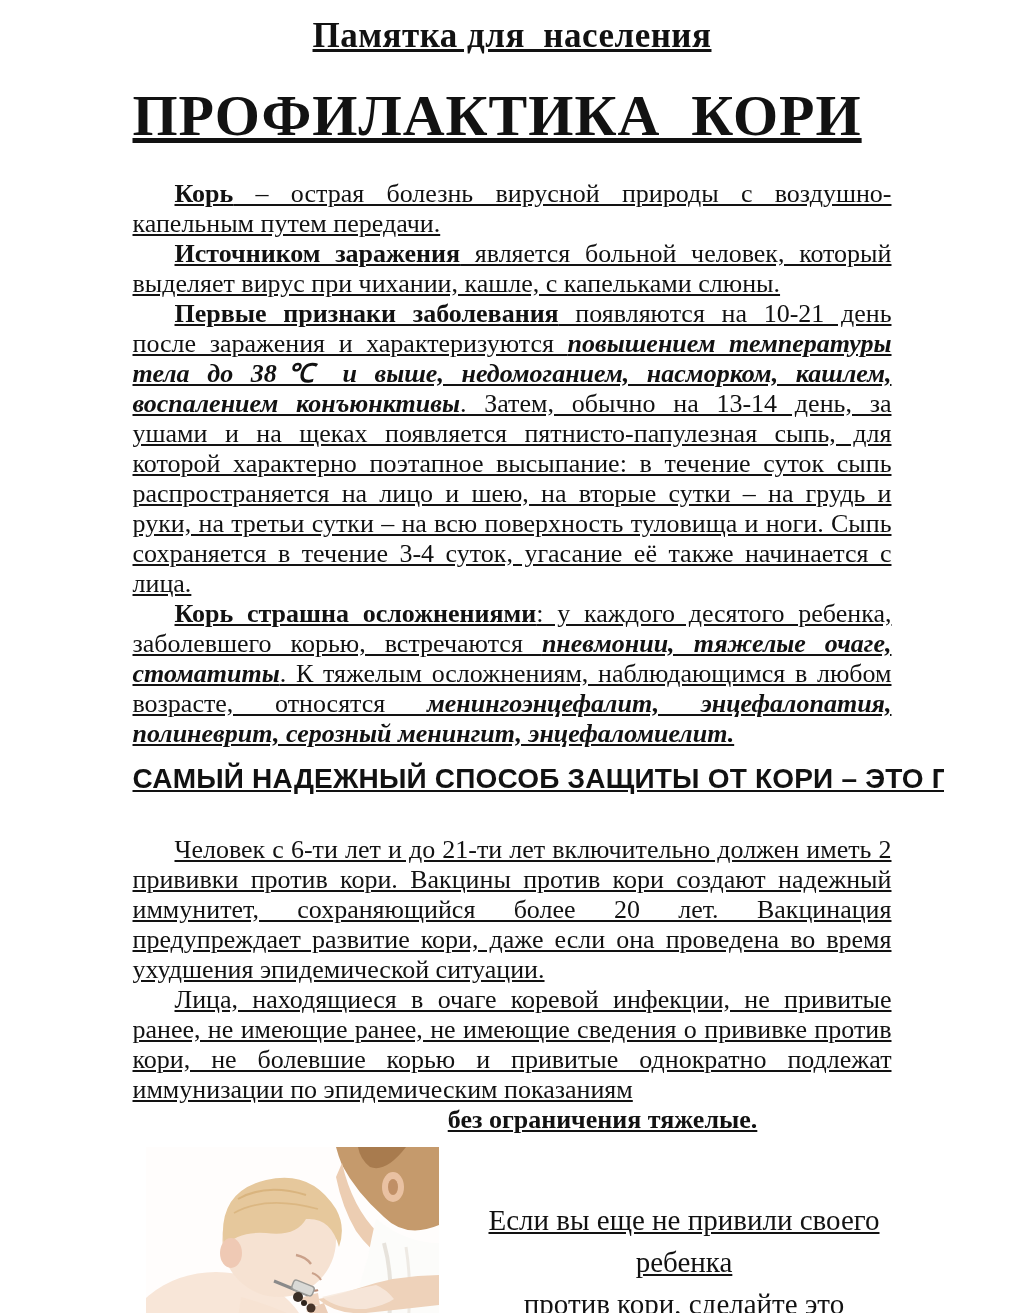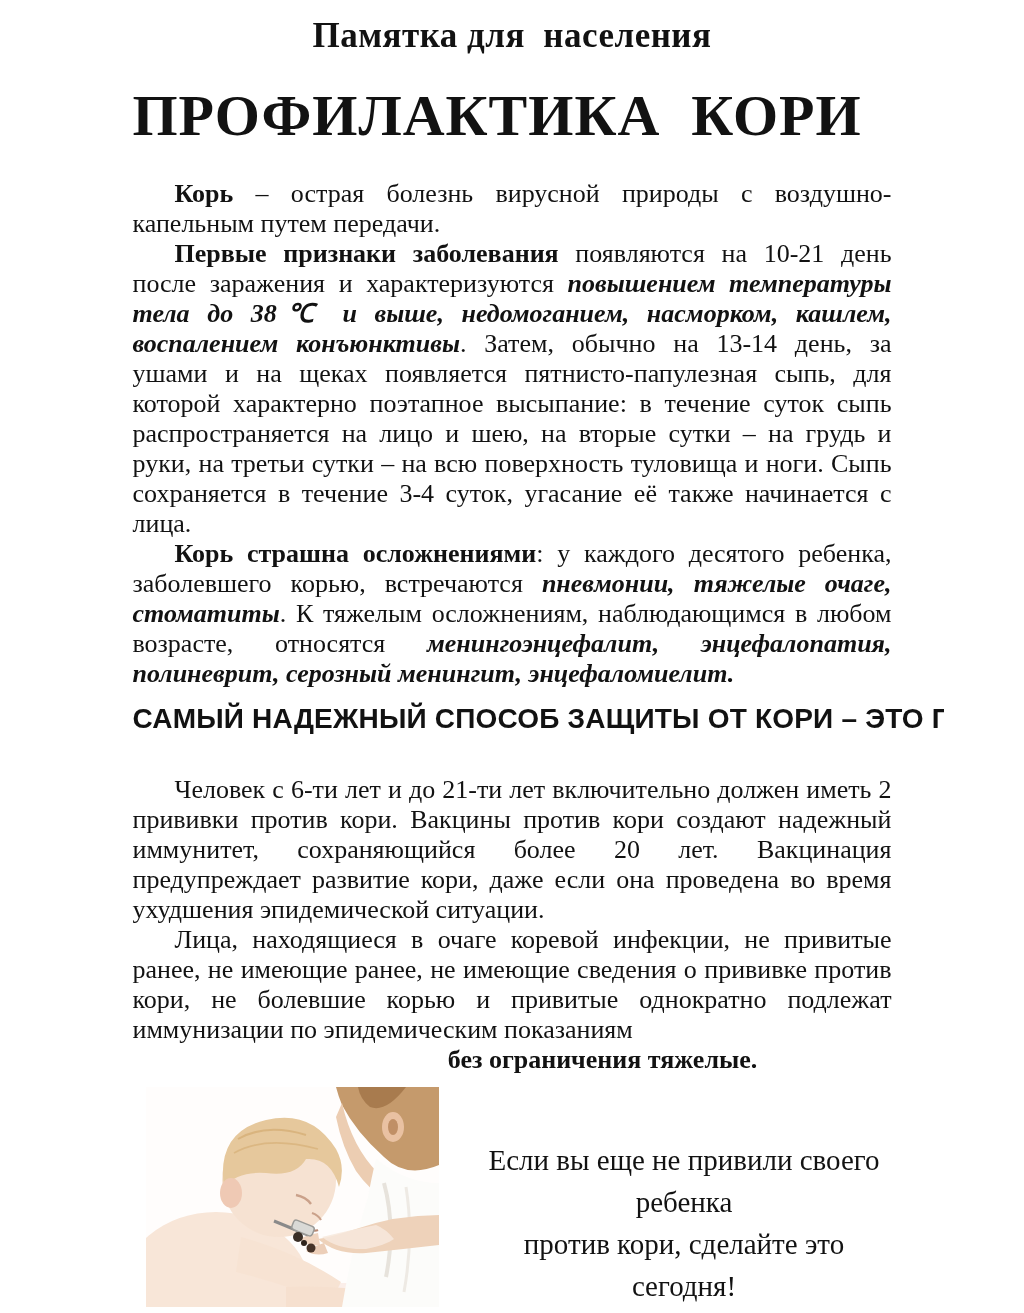--- a/index.html
+++ b/index.html
@@ -7,20 +7,21 @@
     position: relative;
     width: 863px;
     height: 1313px;
     margin: 0 auto;
     background: #ffffff;
     color: #121212;
     font-family: "Liberation Serif", serif;
     box-sizing: border-box;
     padding: 12px 52px 0 52px;
     overflow: hidden;
+    text-decoration: underline;
   }
   .title-small {
     font-size: 35px;
     font-weight: bold;
     text-align: center;
     white-space: pre-wrap;
     margin: 4px 0 0 0;
     letter-spacing: 0.5px;
   }
   .title-main {
@@ -82,20 +83,21 @@
 <body>
 
 <div class="page">
 
   <h2 class="title-small">Памятка для  населения</h2>
   <h1 class="title-main">ПРОФИЛАКТИКА  КОРИ</h1>
 
   <div class="body-text">
     <p><span class="b">Корь</span><span> – острая болезнь вирусной природы с воздушно-капельным путем передачи.</span></p>
 
+    <p><span class="b">Источником заражения</span><span> является больной человек, который выделяет вирус при чихании, кашле, с капельками слюны.</span></p>
 
     <p><span class="b">Первые признаки заболевания</span><span> появляются на 10-21 день после заражения и характеризуются </span><span class="bi">повышением температуры тела до 38℃ и выше, недомоганием, насморком, кашлем, воспалением конъюнктивы</span><span>. Затем, обычно на 13-14 день, за ушами и на щеках появляется пятнисто-папулезная сыпь, для которой характерно поэтапное высыпание: в течение суток сыпь распространяется на лицо и шею, на вторые сутки – на грудь и руки, на третьи сутки – на всю поверхность туловища и ноги. Сыпь сохраняется в течение 3-4 суток, угасание её также начинается с лица.</span></p>
 
     <p><span class="b">Корь страшна осложнениями</span><span>:  у каждого десятого ребенка, заболевшего корью, встречаются </span><span class="bi">пневмонии, тяжелые очаге, стоматиты</span><span>. К тяжелым осложнениям, наблюдающимся в любом возрасте, относятся </span><span class="bi">менингоэнцефалит, энцефалопатия, полиневрит, серозный менингит, энцефаломиелит.</span></p>
   </div>
 
   <div class="section-heading">САМЫЙ НАДЕЖНЫЙ СПОСОБ ЗАЩИТЫ ОТ КОРИ – ЭТО ПРИВИВКА</div>
 
   <div class="body-text">
     <p>Человек с 6-ти лет и до 21-ти лет включительно должен иметь 2 прививки против кори. Вакцины против кори создают надежный иммунитет, сохраняющийся более 20 лет. Вакцинация предупреждает развитие кори, даже если она проведена во время ухудшения эпидемической ситуации.</p>

